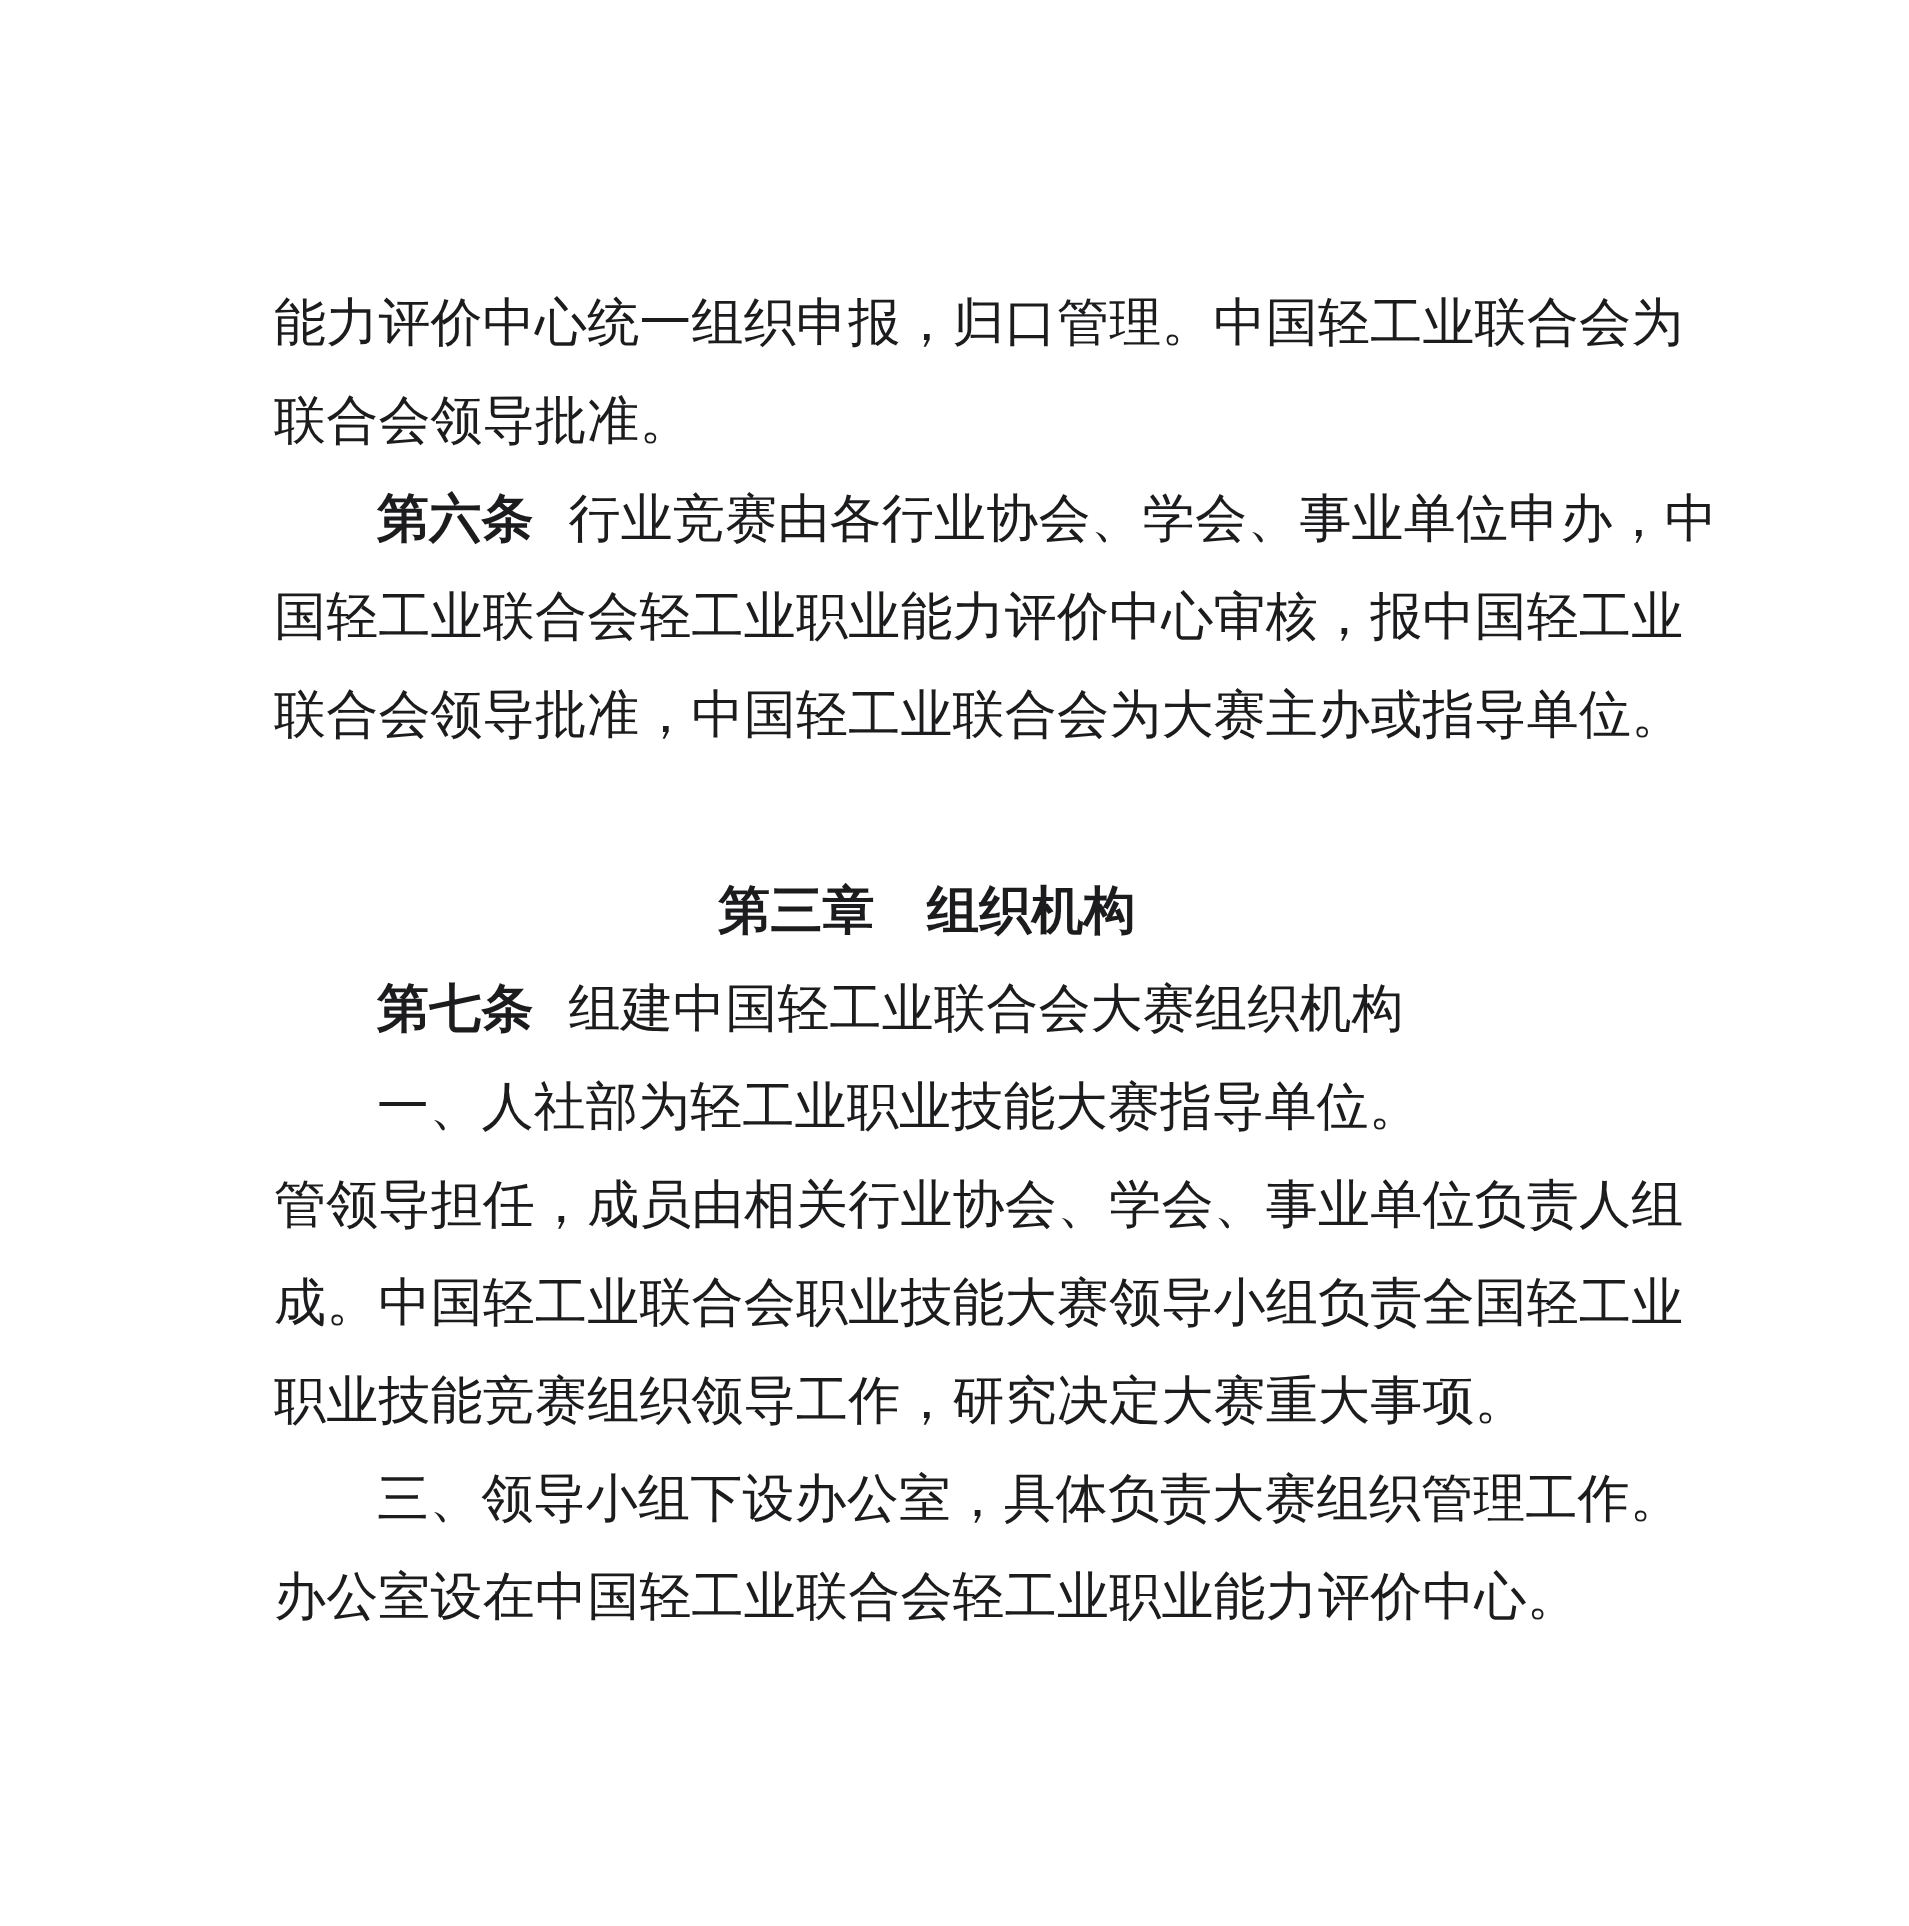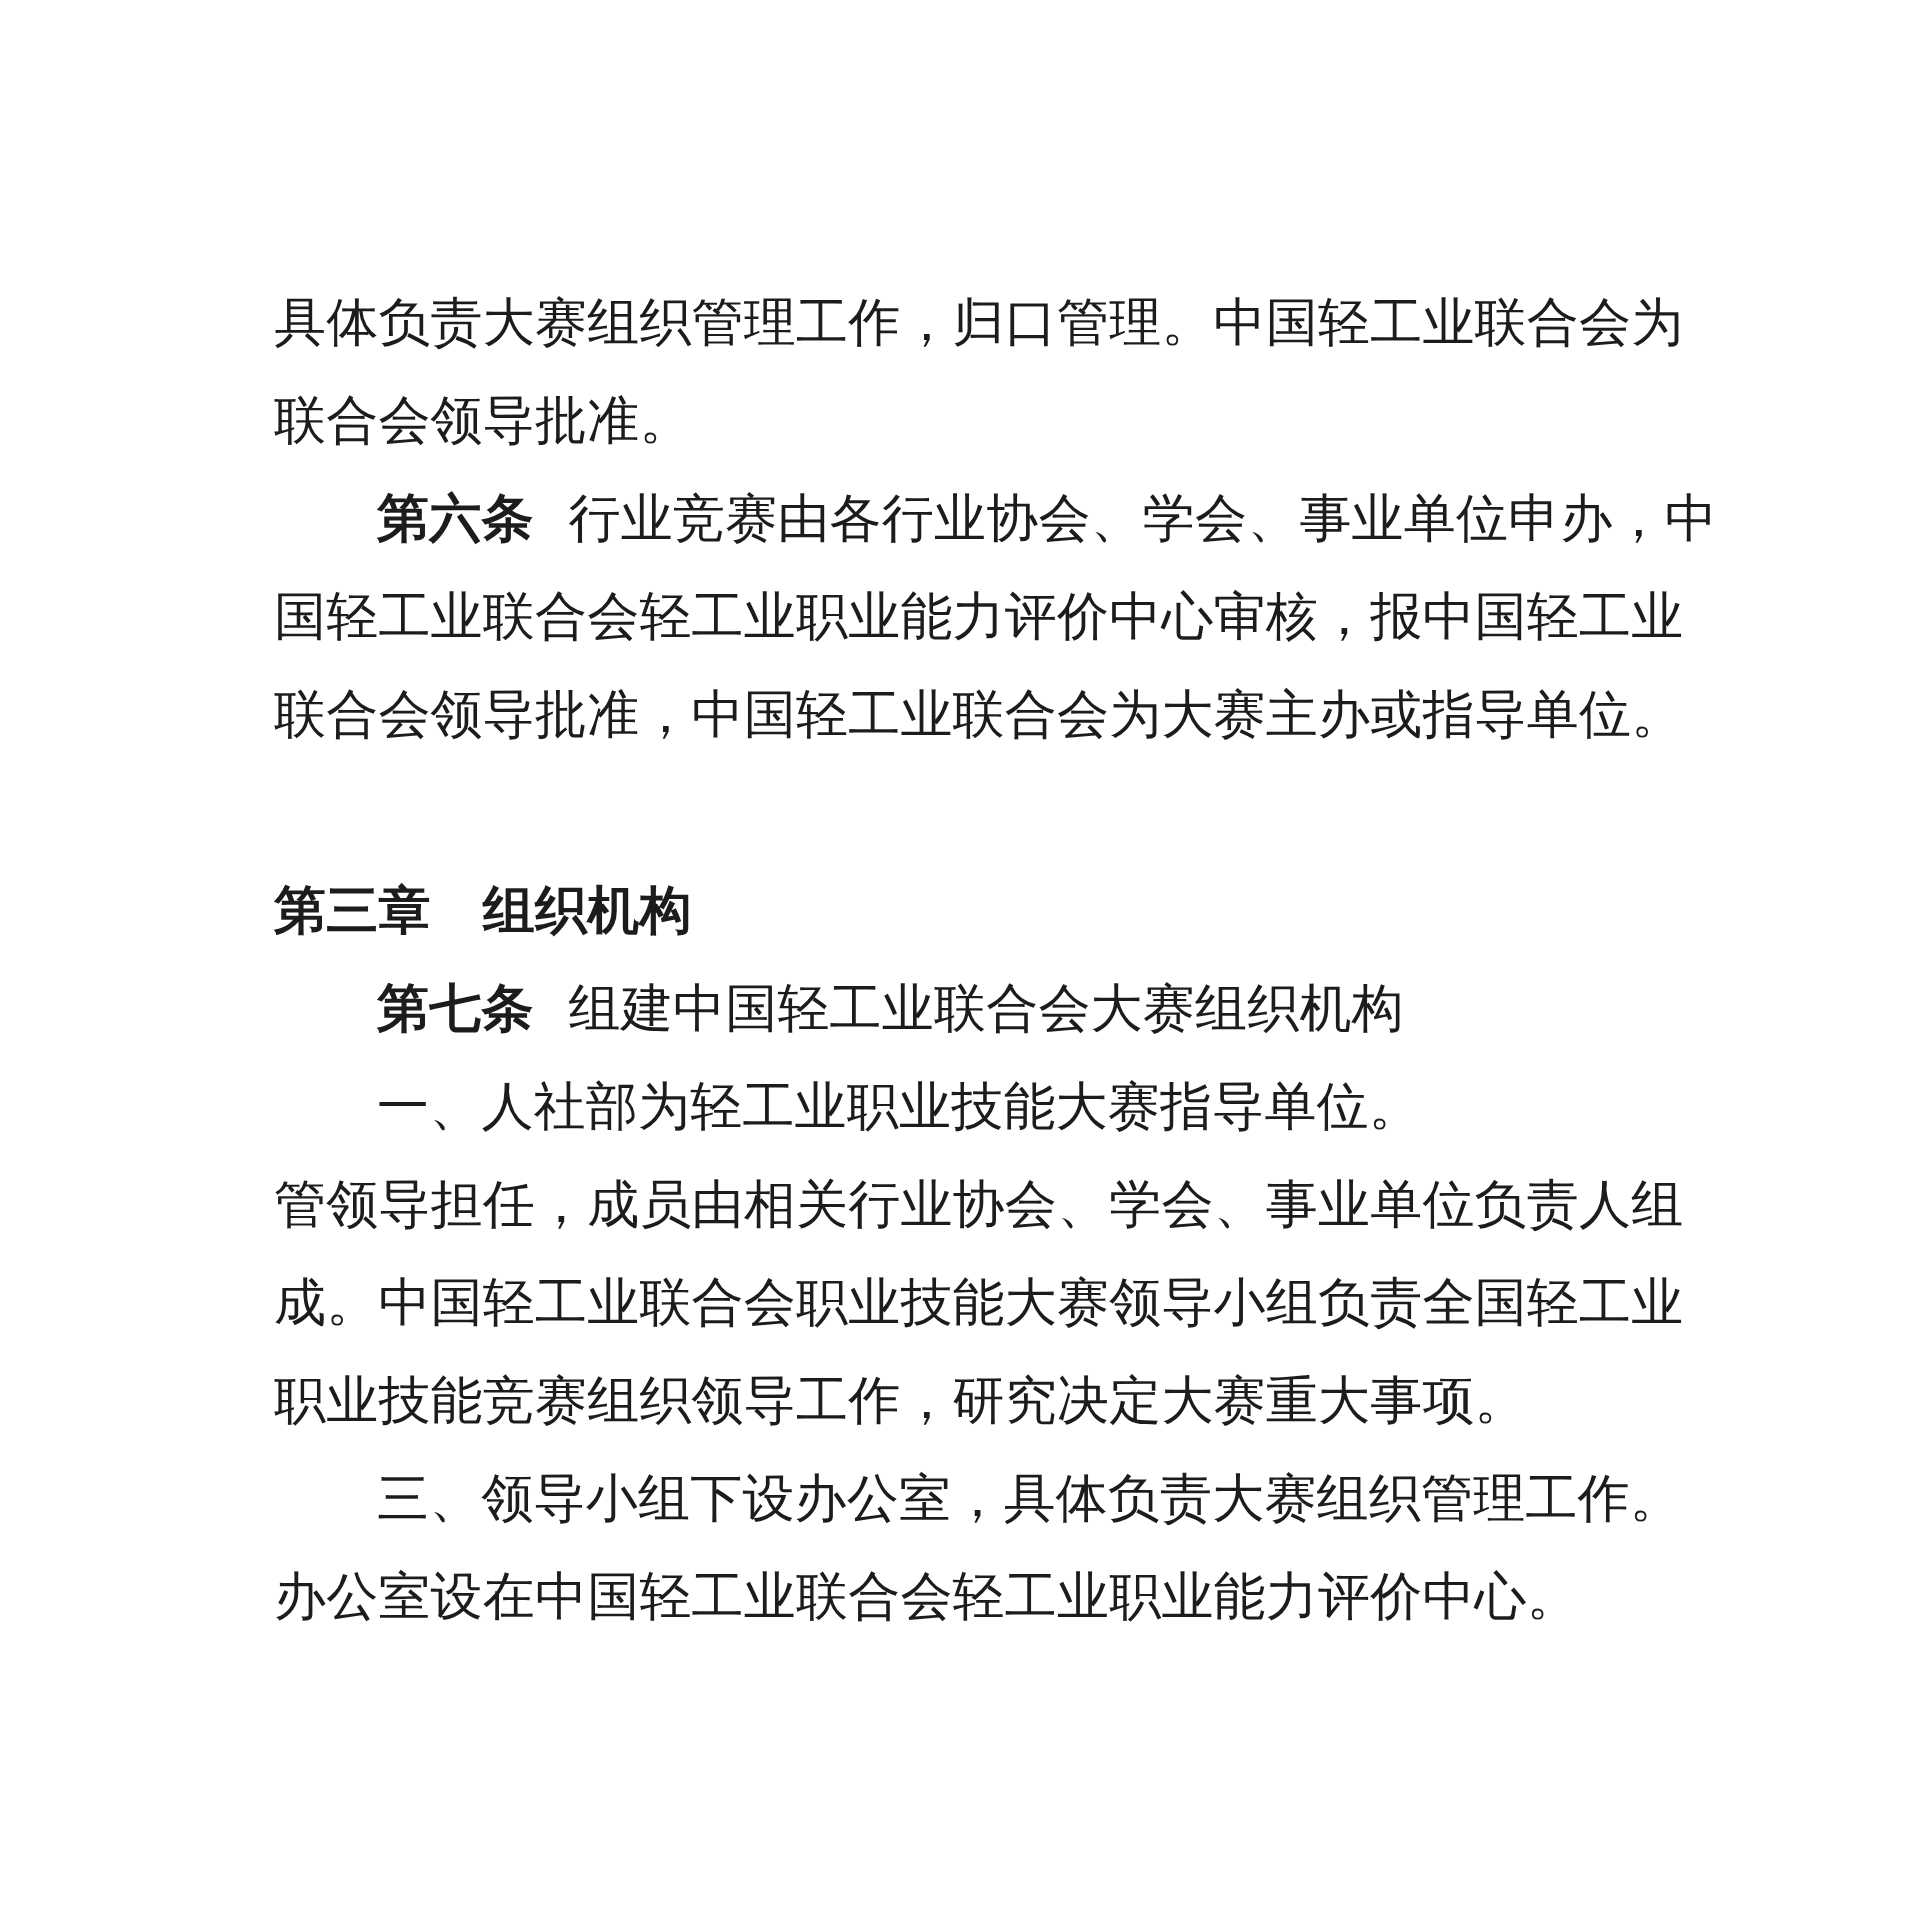--- a/index.html
+++ b/index.html
@@ -26,36 +26,37 @@
     line-height: 98px;
     height: 98px;
     color: #1c1c1e;
     white-space: nowrap;
     letter-spacing: 0.2px;
   }
   .indent {
     padding-left: 103px;
   }
   .heading {
+    text-align: center;
     font-weight: bold;
     margin-top: 98px;
     padding-right: 92px;
   }
   .clause {
     font-weight: bold;
     margin-right: 35px;
   }
 </style>
 </head>
 <body>
 
 <div class="page">
   <div class="textblock">
 
-    <div class="line">具体负责大赛组织管理工作，归口管理。中国轻工业联合会为</div>
+    <div class="line">能力评价中心统一组织申报，归口管理。中国轻工业联合会为</div>
     <div class="line">联合会领导批准。</div>
 
     <div class="line indent"><span class="clause">第六条</span><span>行业竞赛由各行业协会、学会、事业单位申办，中</span></div>
     <div class="line">国轻工业联合会轻工业职业能力评价中心审核，报中国轻工业</div>
     <div class="line">联合会领导批准，中国轻工业联合会为大赛主办或指导单位。</div>
 
     <div class="line heading">第三章　组织机构</div>
 
     <div class="line indent"><span class="clause">第七条</span><span>组建中国轻工业联合会大赛组织机构</span></div>
     <div class="line indent">一、人社部为轻工业职业技能大赛指导单位。</div>

